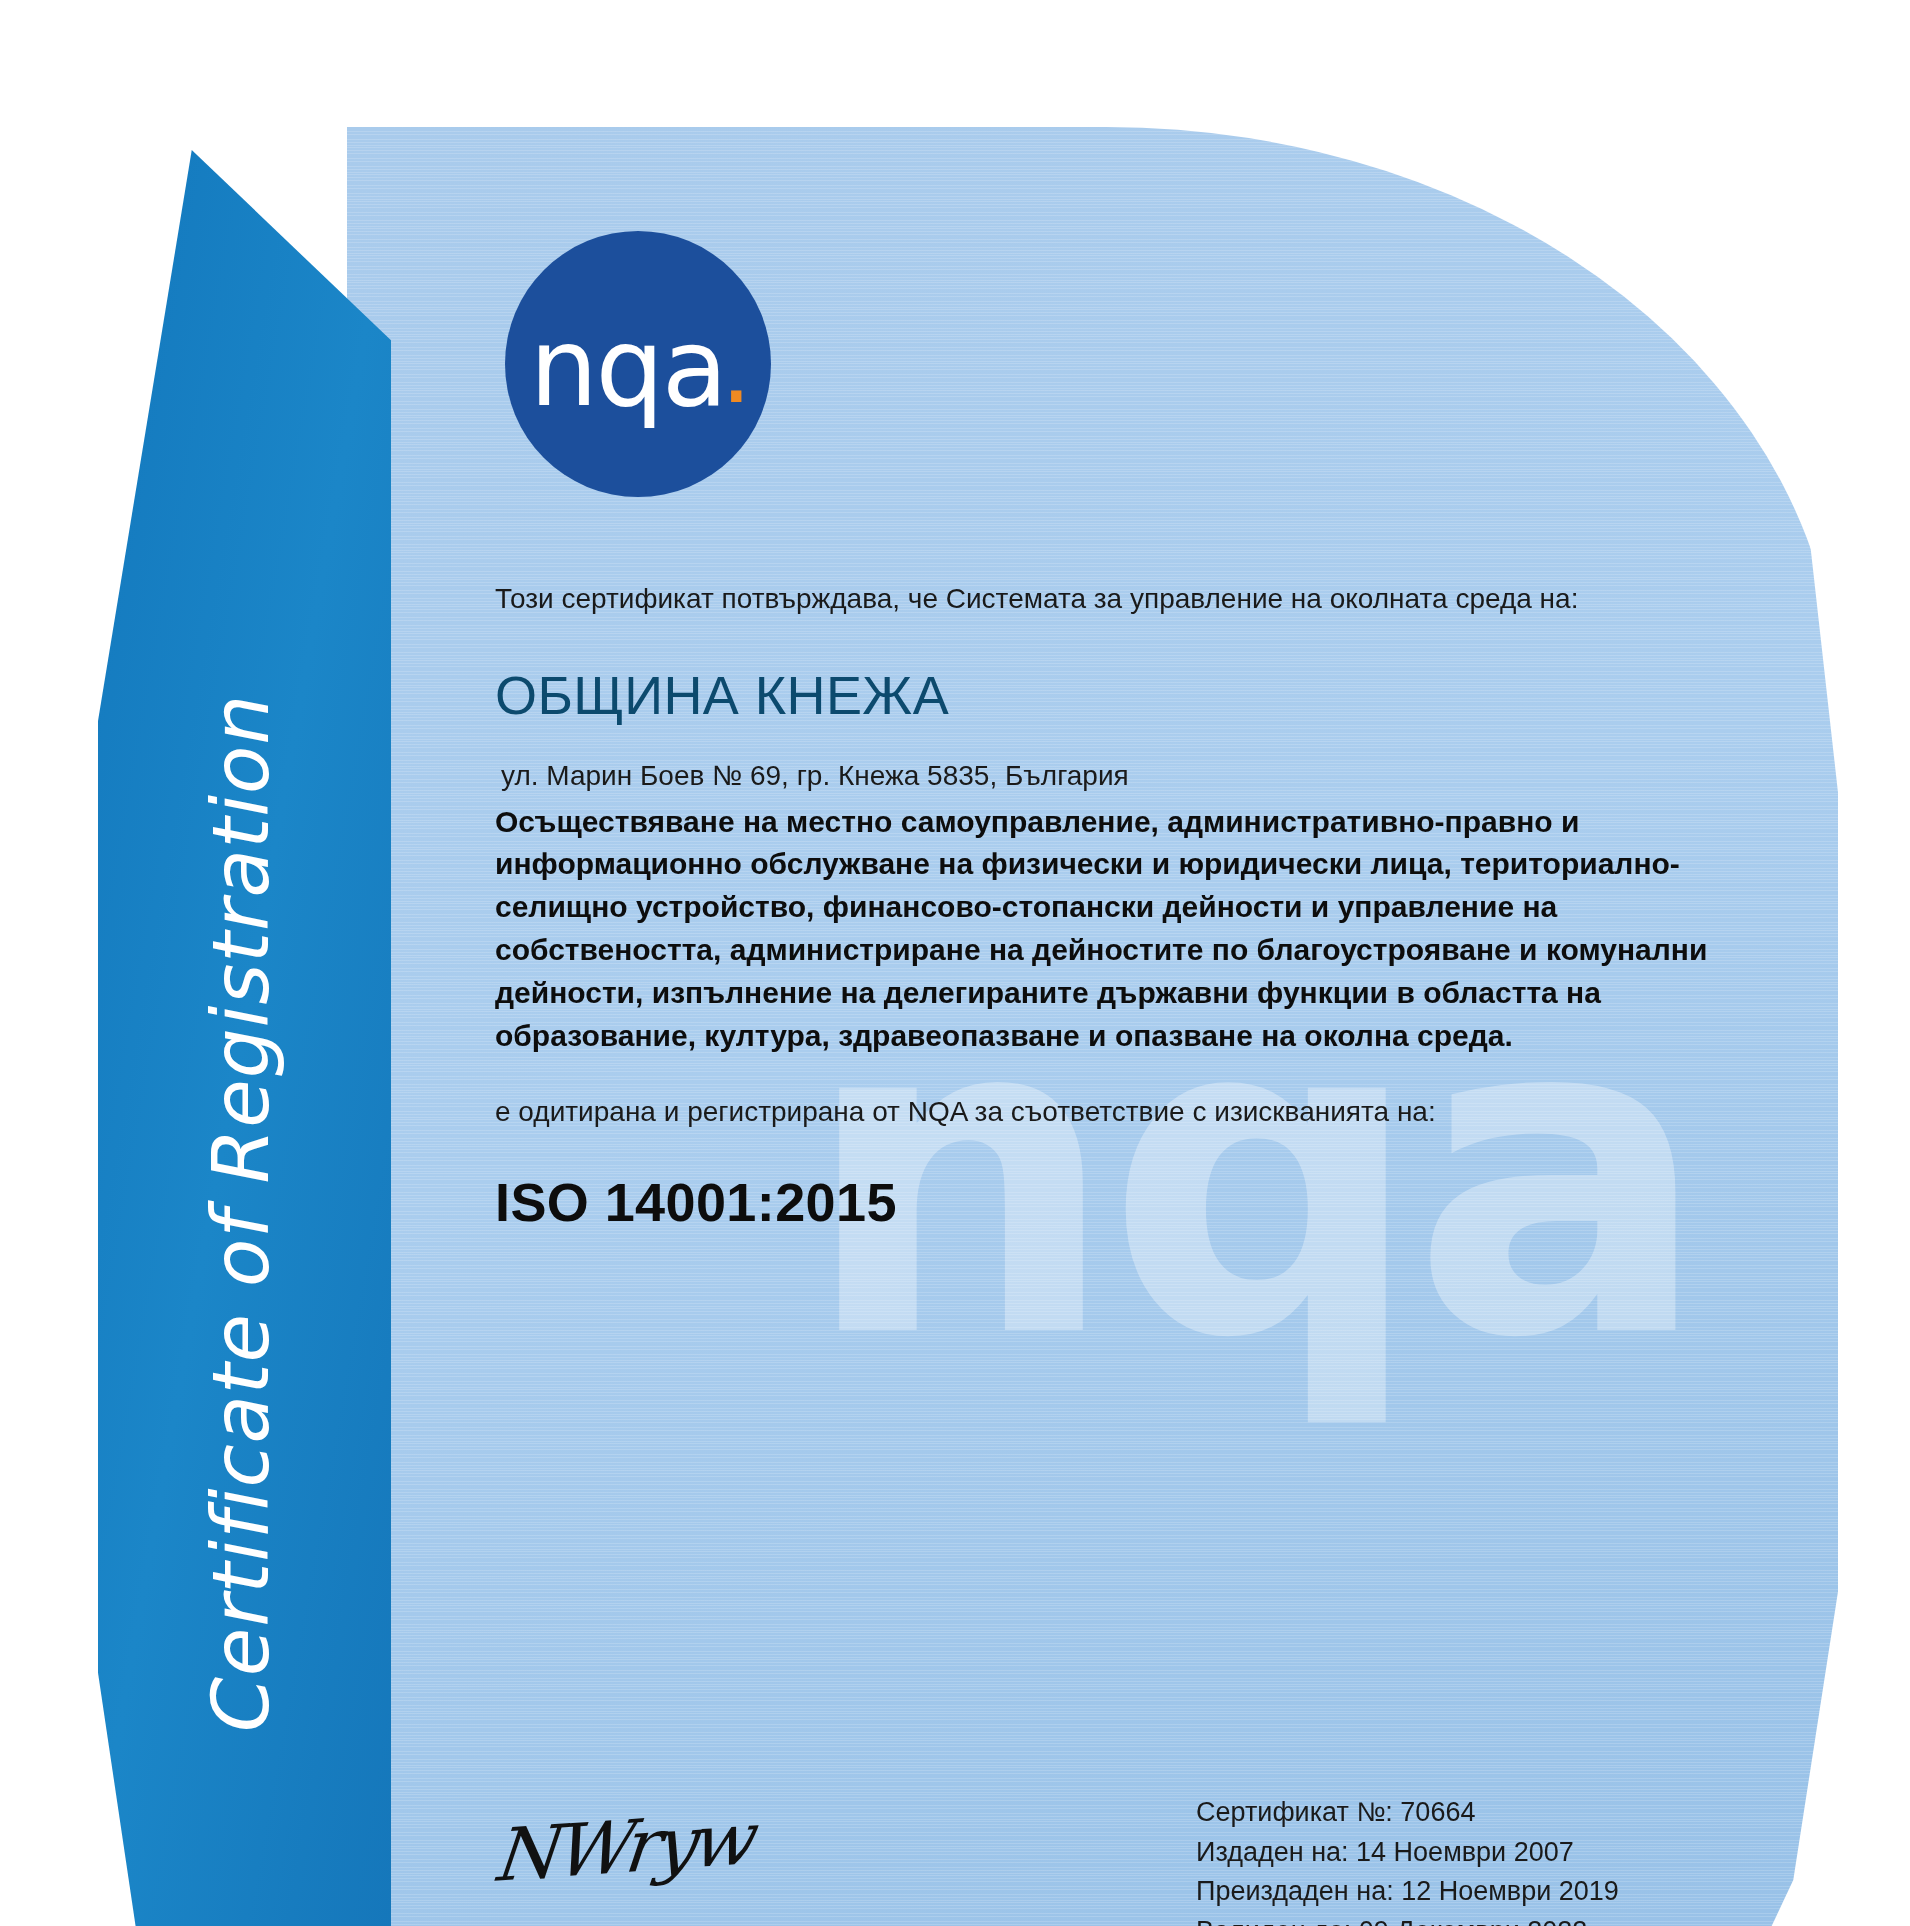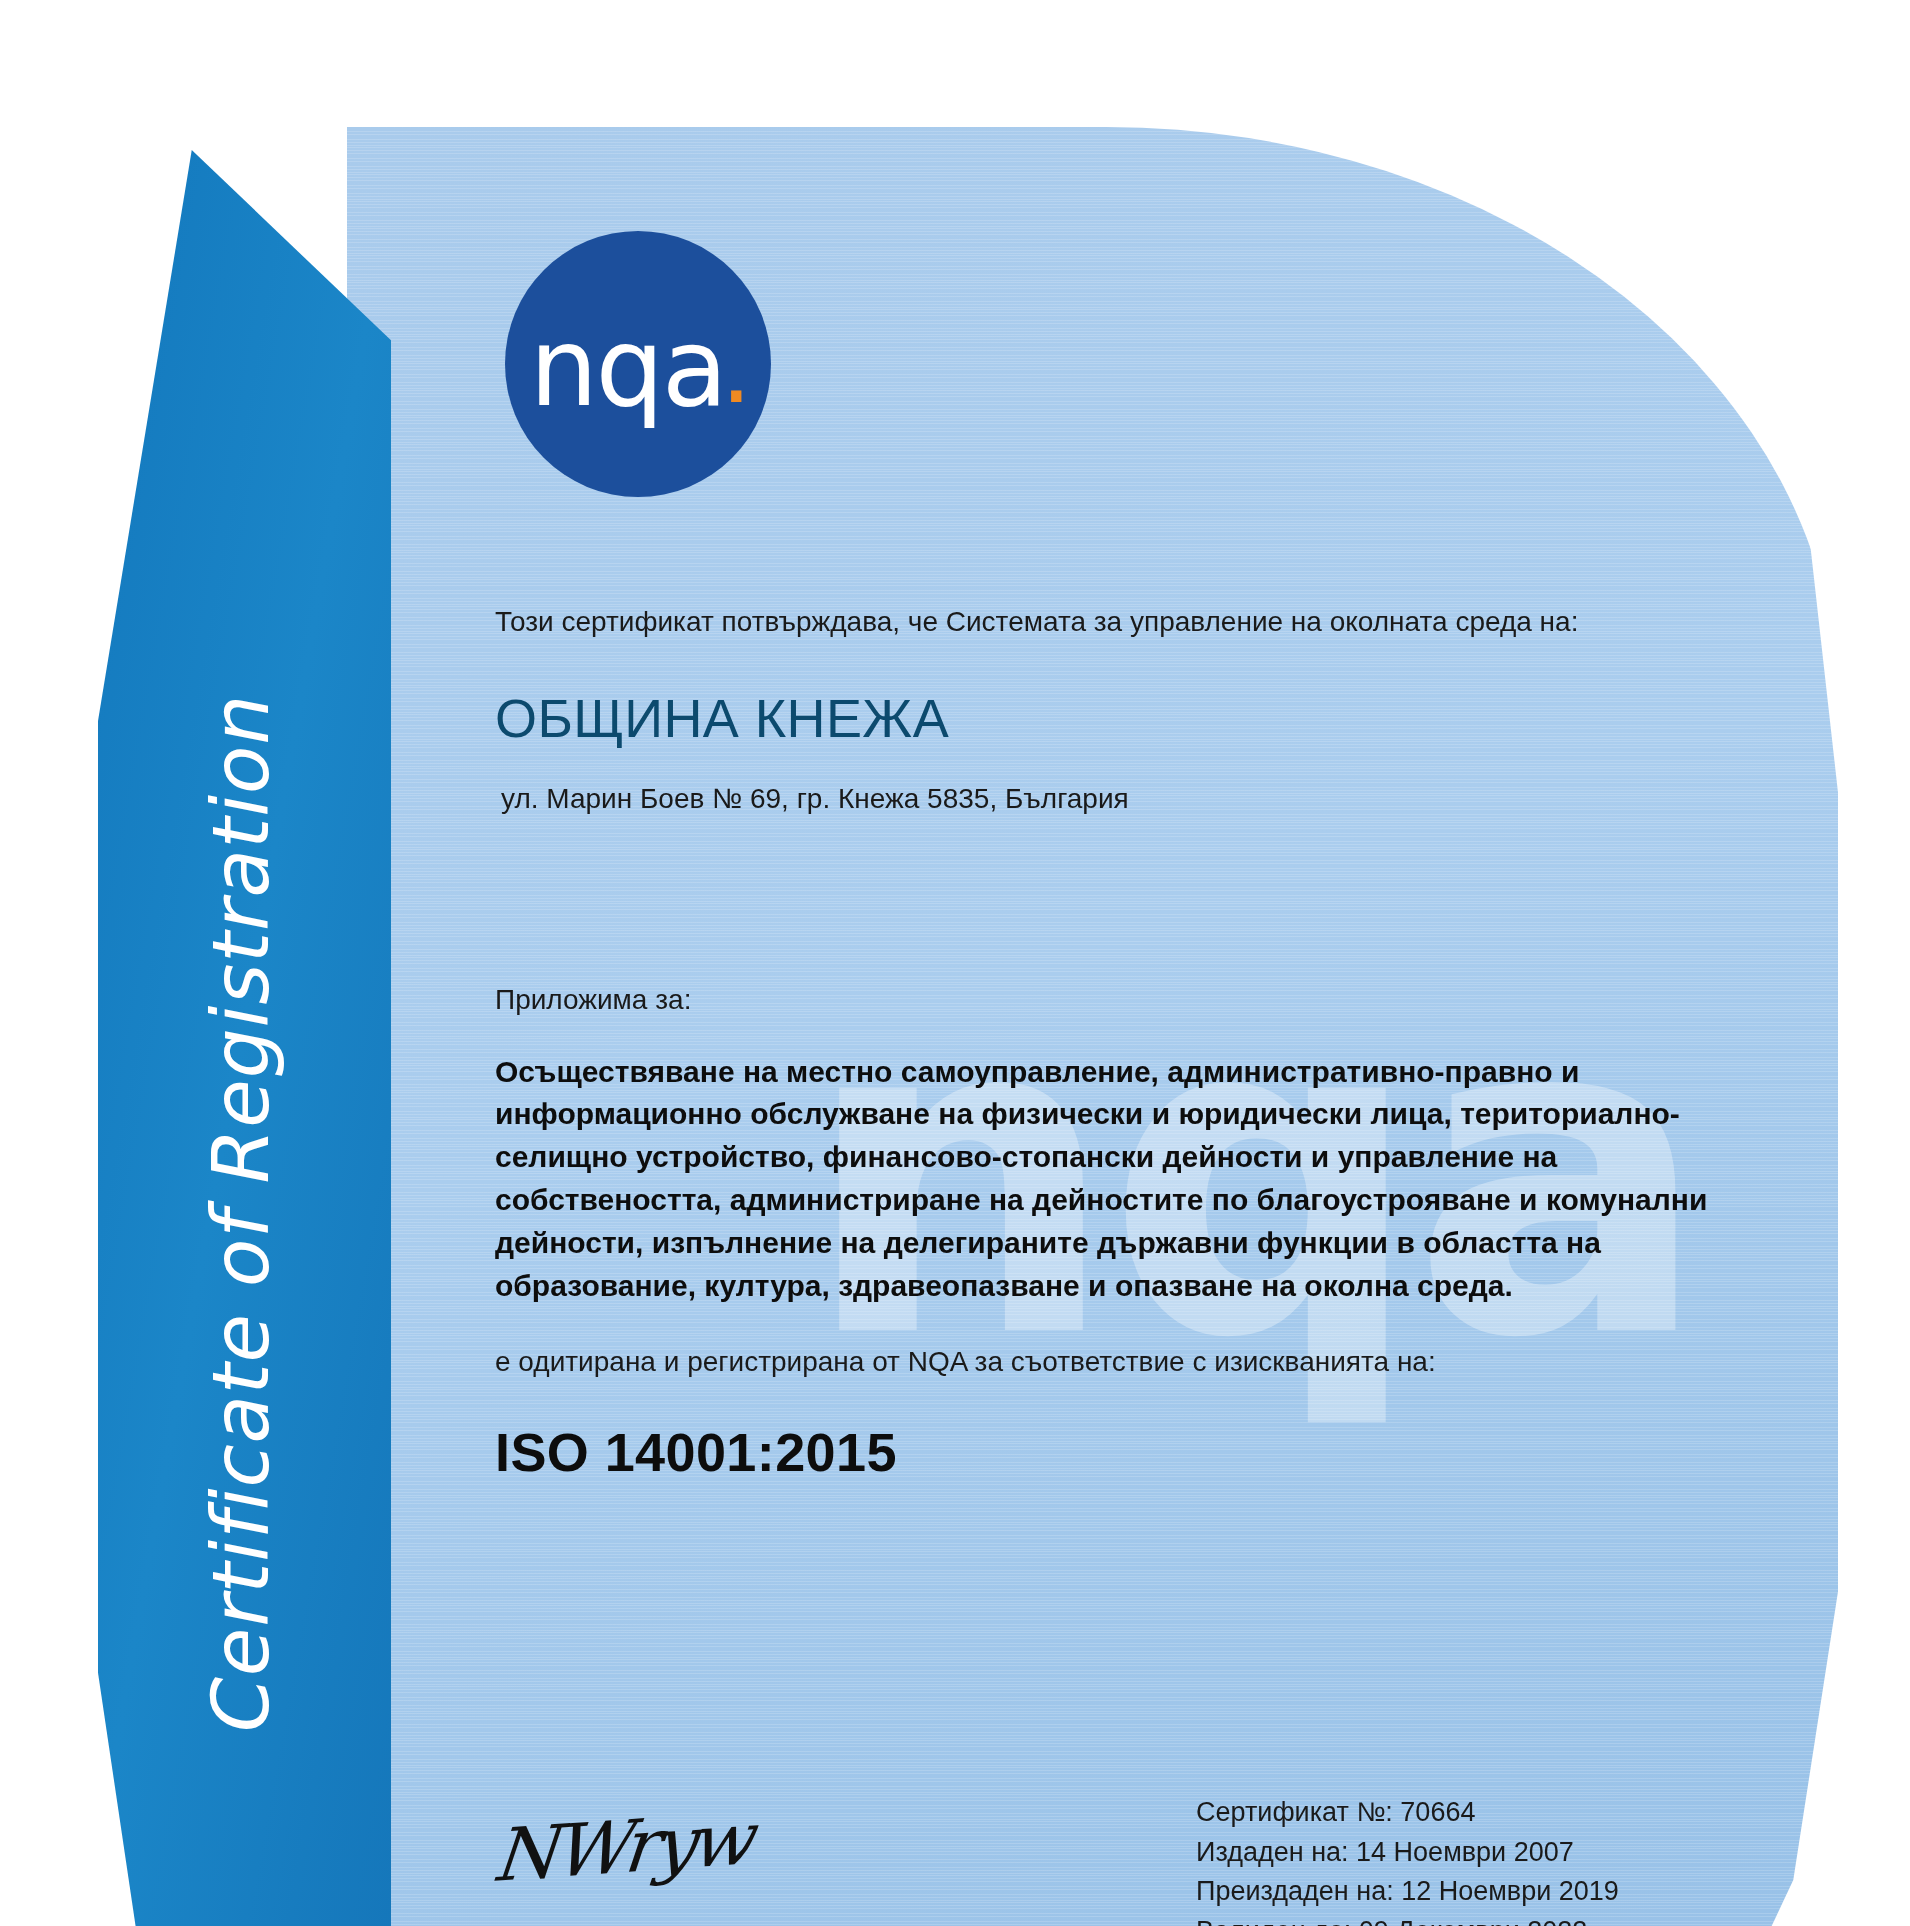--- a/index.html
+++ b/index.html
@@ -102,21 +102,21 @@
   }
   .logo-dot {
     color: #f08a22;
     font-size: 108px;
   }
 
   
   .content {
     position: absolute;
     left: 495px;
-    top: 603px;
+    top: 580px;
     width: 1260px;
   }
   .lead {
     font-size: 28px;
     color: #1a1a1a;
     margin: 0 0 46px 0;
     line-height: 1.35;
   }
   .org-name {
     font-size: 54px;
@@ -210,21 +210,20 @@
 
   <div class="logo-circle">
     <span class="logo-text">nqa</span>
       <span class="logo-dot">.</span>
   </div>
 
   <div class="content">
     <p class="lead">Този сертификат потвърждава, че Системата за управление на околната среда на:</p>
     <h1 class="org-name">ОБЩИНА КНЕЖА</h1>
     <p class="org-addr">ул. Марин Боев № 69, гр. Кнежа 5835, България</p>
-    <p class="applies-label">Приложима за:</p>
     <p class="scope">Осъществяване на местно самоуправление, административно-правно и информационно обслужване на физически и юридически лица, териториално-селищно устройство, финансово-стопански дейности и управление на собствеността, администриране на дейностите по благоустрояване и комунални дейности, изпълнение на делегираните държавни функции в областта на образование, култура, здравеопазване и опазване на околна среда.</p>
     <p class="audited">е одитирана и регистрирана от NQA за съответствие с изискванията на:</p>
     <h2 class="standard">ISO 14001:2015</h2>
   </div>
 
   <div class="sig-block">
     <div class="signature">NWryw</div>
 
   </div>
 

